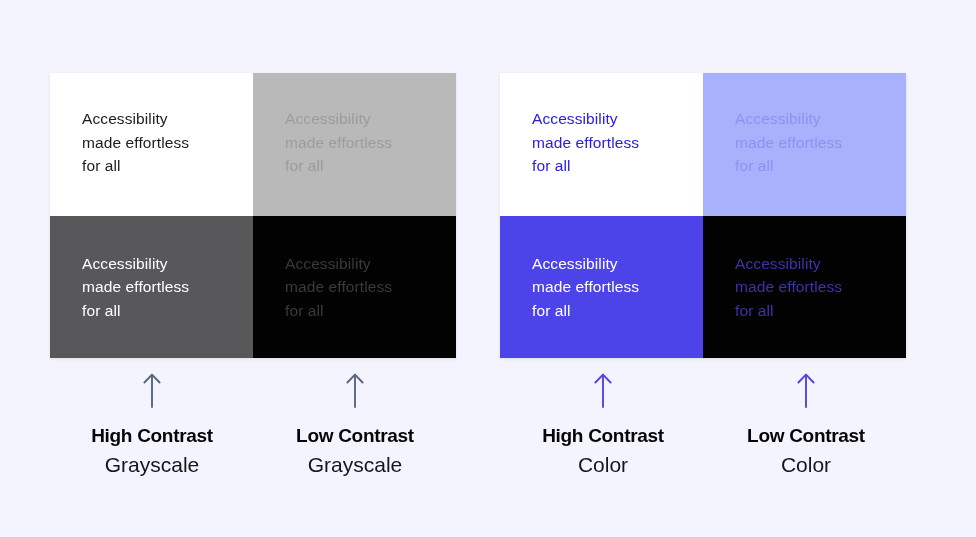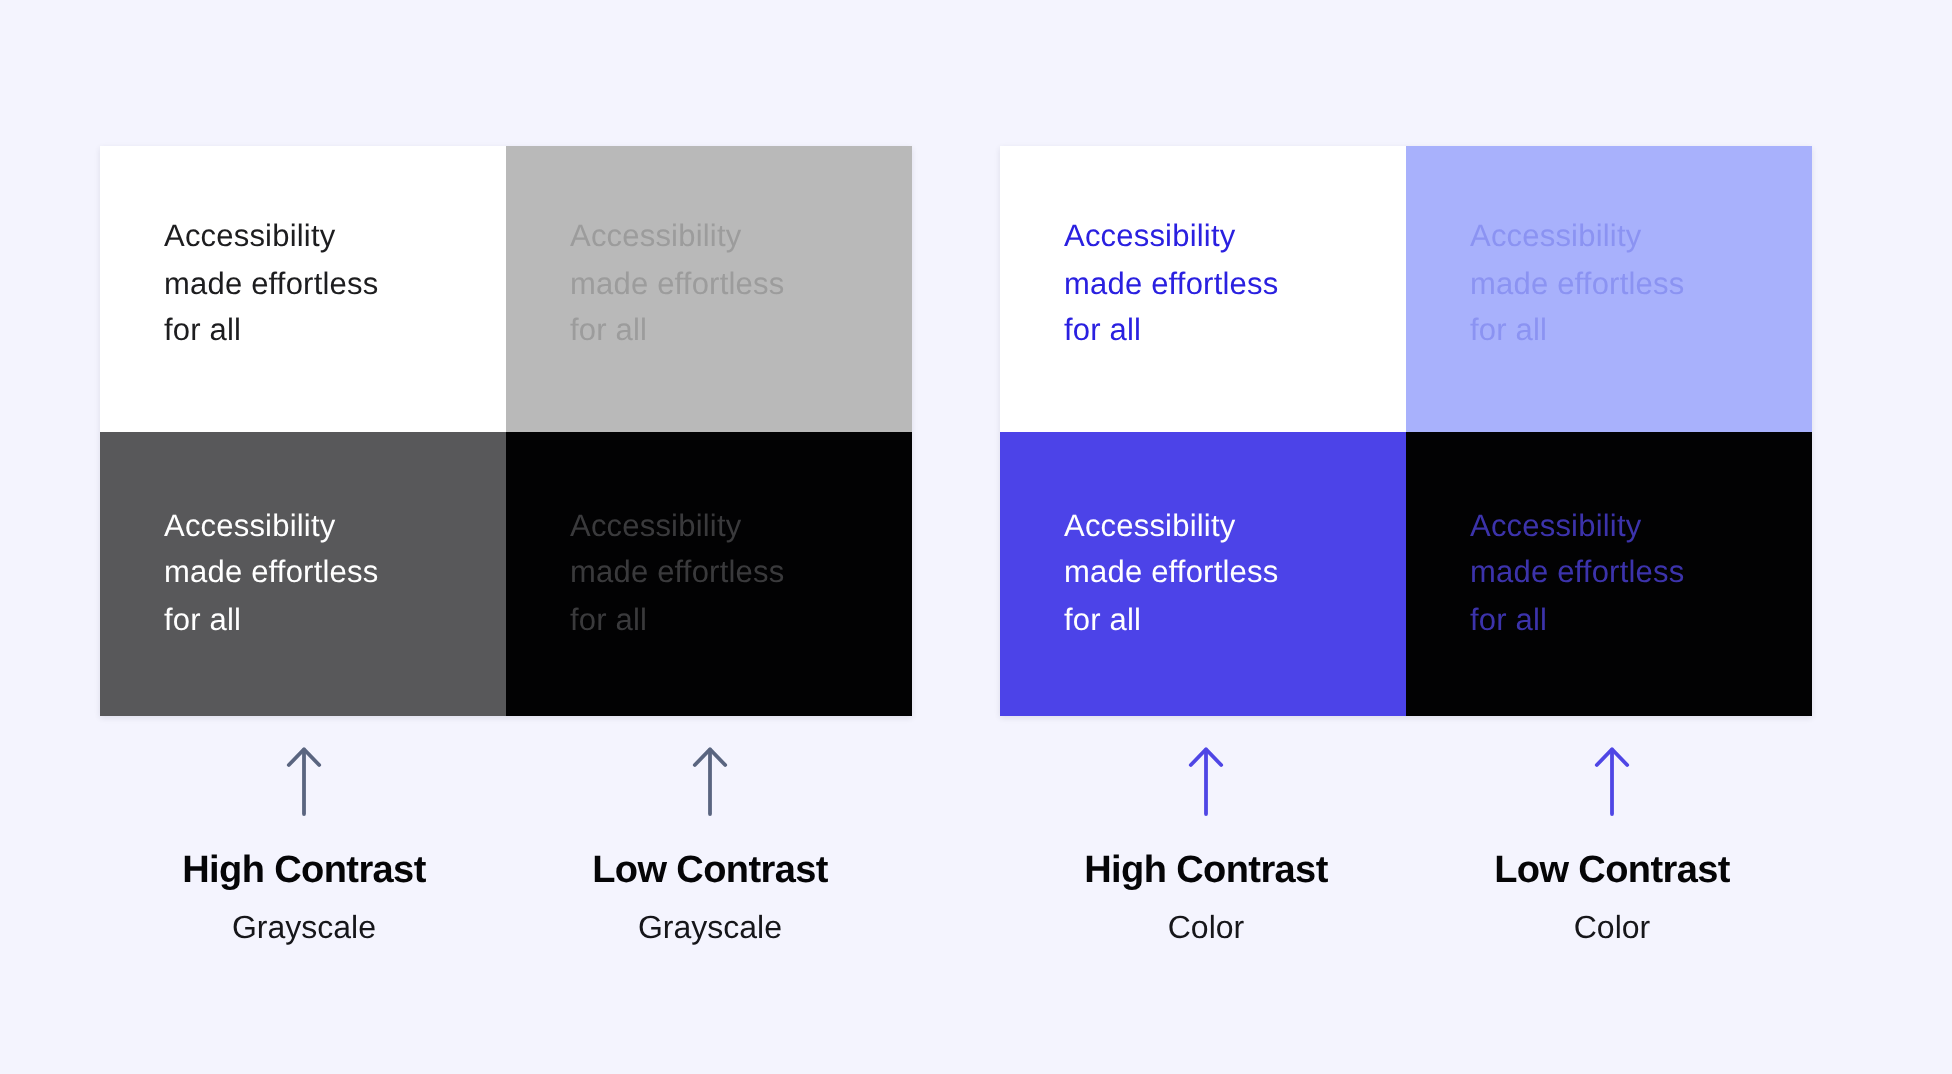--- a/index.html
+++ b/index.html
@@ -105,21 +105,21 @@
     font-size: 19px;
     font-weight: bold;
     color: #050507;
     letter-spacing: -0.3px;
     line-height: 28px;
     margin: 0;
     font-family: "Liberation Sans", sans-serif;
   }
 
   .caption-sub {
-    font-size: 16px;
+    font-size: 21px;
     font-weight: normal;
     color: #16161a;
     line-height: 24px;
     margin: 3px 0 0 0;
     font-family: "Liberation Sans", sans-serif;
   }
 </style>
 </head>
 <body>
 

